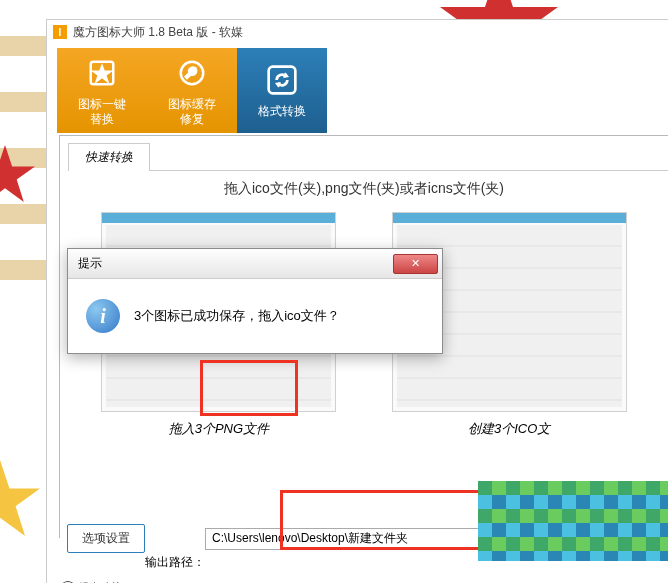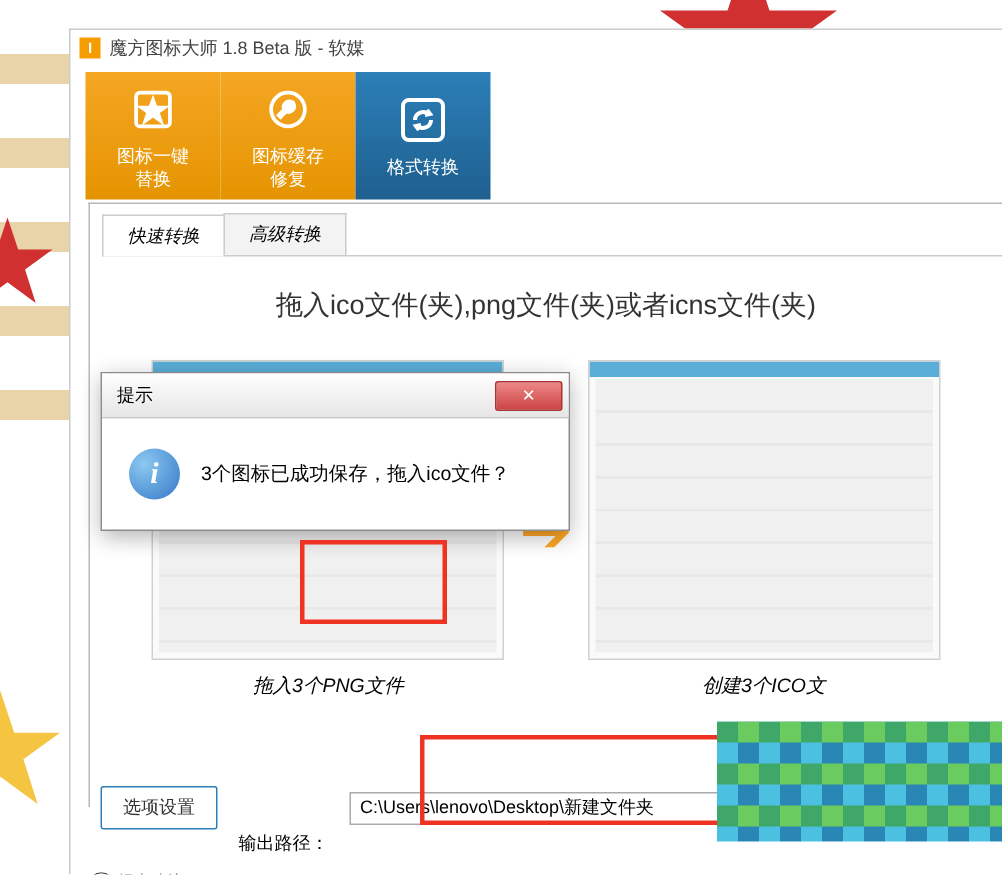--- a/index.html
+++ b/index.html
@@ -27,40 +27,40 @@
 .tool-btn.blue-dark { background: linear-gradient(180deg, #2c7fb8, #1e5f8f); }
 .tool-btn .ico { width: 36px; height: 36px; display: flex; align-items: center; justify-content: center; }
 .tool-btn .label { text-align: center; line-height: 1.2; }
 
 
 .content { position: absolute; top: 115px; left: 12px; right: 0; bottom: 45px; border: 1px solid #b8b8b8; border-right: none; border-bottom: none; background: #fff; }
 .tabs { display: flex; border-bottom: 1px solid #ccc; margin: 6px 0 0 8px; }
 .tab { padding: 5px 16px; font-size: 12px; border: 1px solid #ccc; border-bottom: none; background: #f3f3f3; cursor: pointer; margin-right: -1px; font-style: italic; }
 .tab.active { background: #fff; position: relative; top: 1px; }
 
-.instruction { text-align: center; font-size: 18px; color: #333; margin: 20px 0; }
+.instruction { text-align: center; font-size: 14px; color: #333; margin: 9px 0; }
 
 .panels { display: flex; align-items: center; justify-content: center; gap: 10px; padding: 5px 10px; }
 .panel-img { flex: 1; max-width: 235px; }
 .thumb { width: 100%; height: 200px; border: 1px solid #d0d0d0; background: linear-gradient(180deg, #5aaed8 0, #5aaed8 10px, #fafafa 10px, #fafafa 100%); position: relative; }
 .thumb::before { content: ""; position: absolute; top: 12px; left: 4px; right: 4px; bottom: 4px; background: repeating-linear-gradient(180deg, #f0f0f0 0, #f0f0f0 20px, #e8e8e8 20px, #e8e8e8 22px); }
 .panel-caption { text-align: center; font-size: 13px; margin-top: 8px; font-style: italic; }
 .arrow { color: #ffa726; font-size: 42px; }
 
 
-.bottom-bar { position: absolute; left: 12px; right: 0; bottom: 8px; display: flex; align-items: center; gap: 14px; padding: 4px 8px; }
+.bottom-bar { position: absolute; left: 12px; right: 0; bottom: 8px; display: flex; align-items: center; padding: 4px 8px; }
 .opt-btn { padding: 5px 14px; font-size: 12px; border: 1px solid #2c7fb8; background: #fff; color: #333; cursor: pointer; border-radius: 2px; }
 .path-label { font-size: 12px; margin-top: 48px; }
 .path-input { flex: 1; font-size: 12px; padding: 3px 6px; border: 1px solid #aaa; background: #fff; }
 
 
 .status { position: absolute; left: 14px; bottom: -12px; font-size: 11px; color: #666; display: flex; align-items: center; gap: 4px; }
 
 
-.dialog { position: absolute; top: 248px; left: 67px; width: 313px; background: #fff; border: 1px solid #8c8c8c; box-shadow: 0 4px 14px rgba(0,0,0,0.3); z-index: 10; }
+.dialog { position: absolute; top: 248px; left: 67px; width: 376px; background: #fff; border: 1px solid #8c8c8c; box-shadow: 0 4px 14px rgba(0,0,0,0.3); z-index: 10; }
 .dlg-title { height: 30px; background: linear-gradient(180deg, #fefefe, #e6e6e6); border-bottom: 1px solid #ccc; display: flex; align-items: center; justify-content: space-between; padding: 0 4px 0 10px; font-size: 12px; }
 .dlg-close { width: 45px; height: 20px; background: linear-gradient(180deg, #e88, #c44); border: 1px solid #a33; border-radius: 2px; display: flex; align-items: center; justify-content: center; color: #fff; font-size: 11px; cursor: pointer; }
 .dlg-body { display: flex; align-items: center; gap: 14px; padding: 20px 18px; font-size: 13px; }
 .dlg-info-icon { width: 34px; height: 34px; border-radius: 50%; background: radial-gradient(circle at 30% 30%, #8cc8f0, #3478c8); display: flex; align-items: center; justify-content: center; color: #fff; font-size: 20px; font-style: italic; font-family: Georgia, serif; font-weight: bold; }
 .dlg-buttons { display: flex; justify-content: flex-end; gap: 10px; padding: 8px 14px 14px; background: #f2f2f2; border-top: 1px solid #ddd; }
 .dlg-btn { width: 80px; padding: 5px 0; font-size: 12px; border: 1px solid #999; background: linear-gradient(180deg, #fff, #e6e6e6); cursor: pointer; border-radius: 2px; }
 .dlg-btn.primary { border: 1px solid #3a8cc8; box-shadow: 0 0 3px #6ab0e0; }
 
 
 .redbox { position: absolute; border: 3px solid #e32; z-index: 20; pointer-events: none; }
@@ -126,21 +126,20 @@
             <path d="M14 7l1.5 2L13 9.5M10 17l-1.5-2L11 14.5"></path>
           </svg>
         </div>
       <div class="label">格式转换</div>
     </div>
   </div>
 
   <div class="content">
     <div class="tabs">
       <div class="tab active">快速转换</div>
-      <div class="tab">高级转换</div>
     </div>
     <div class="instruction">拖入ico文件(夹),png文件(夹)或者icns文件(夹)</div>
     <div class="panels">
       <div class="panel-img">
         <div class="thumb"></div>
         <div class="panel-caption">拖入3个PNG文件</div>
       </div>
       <div class="arrow">➔</div>
       <div class="panel-img">
         <div class="thumb"></div>

